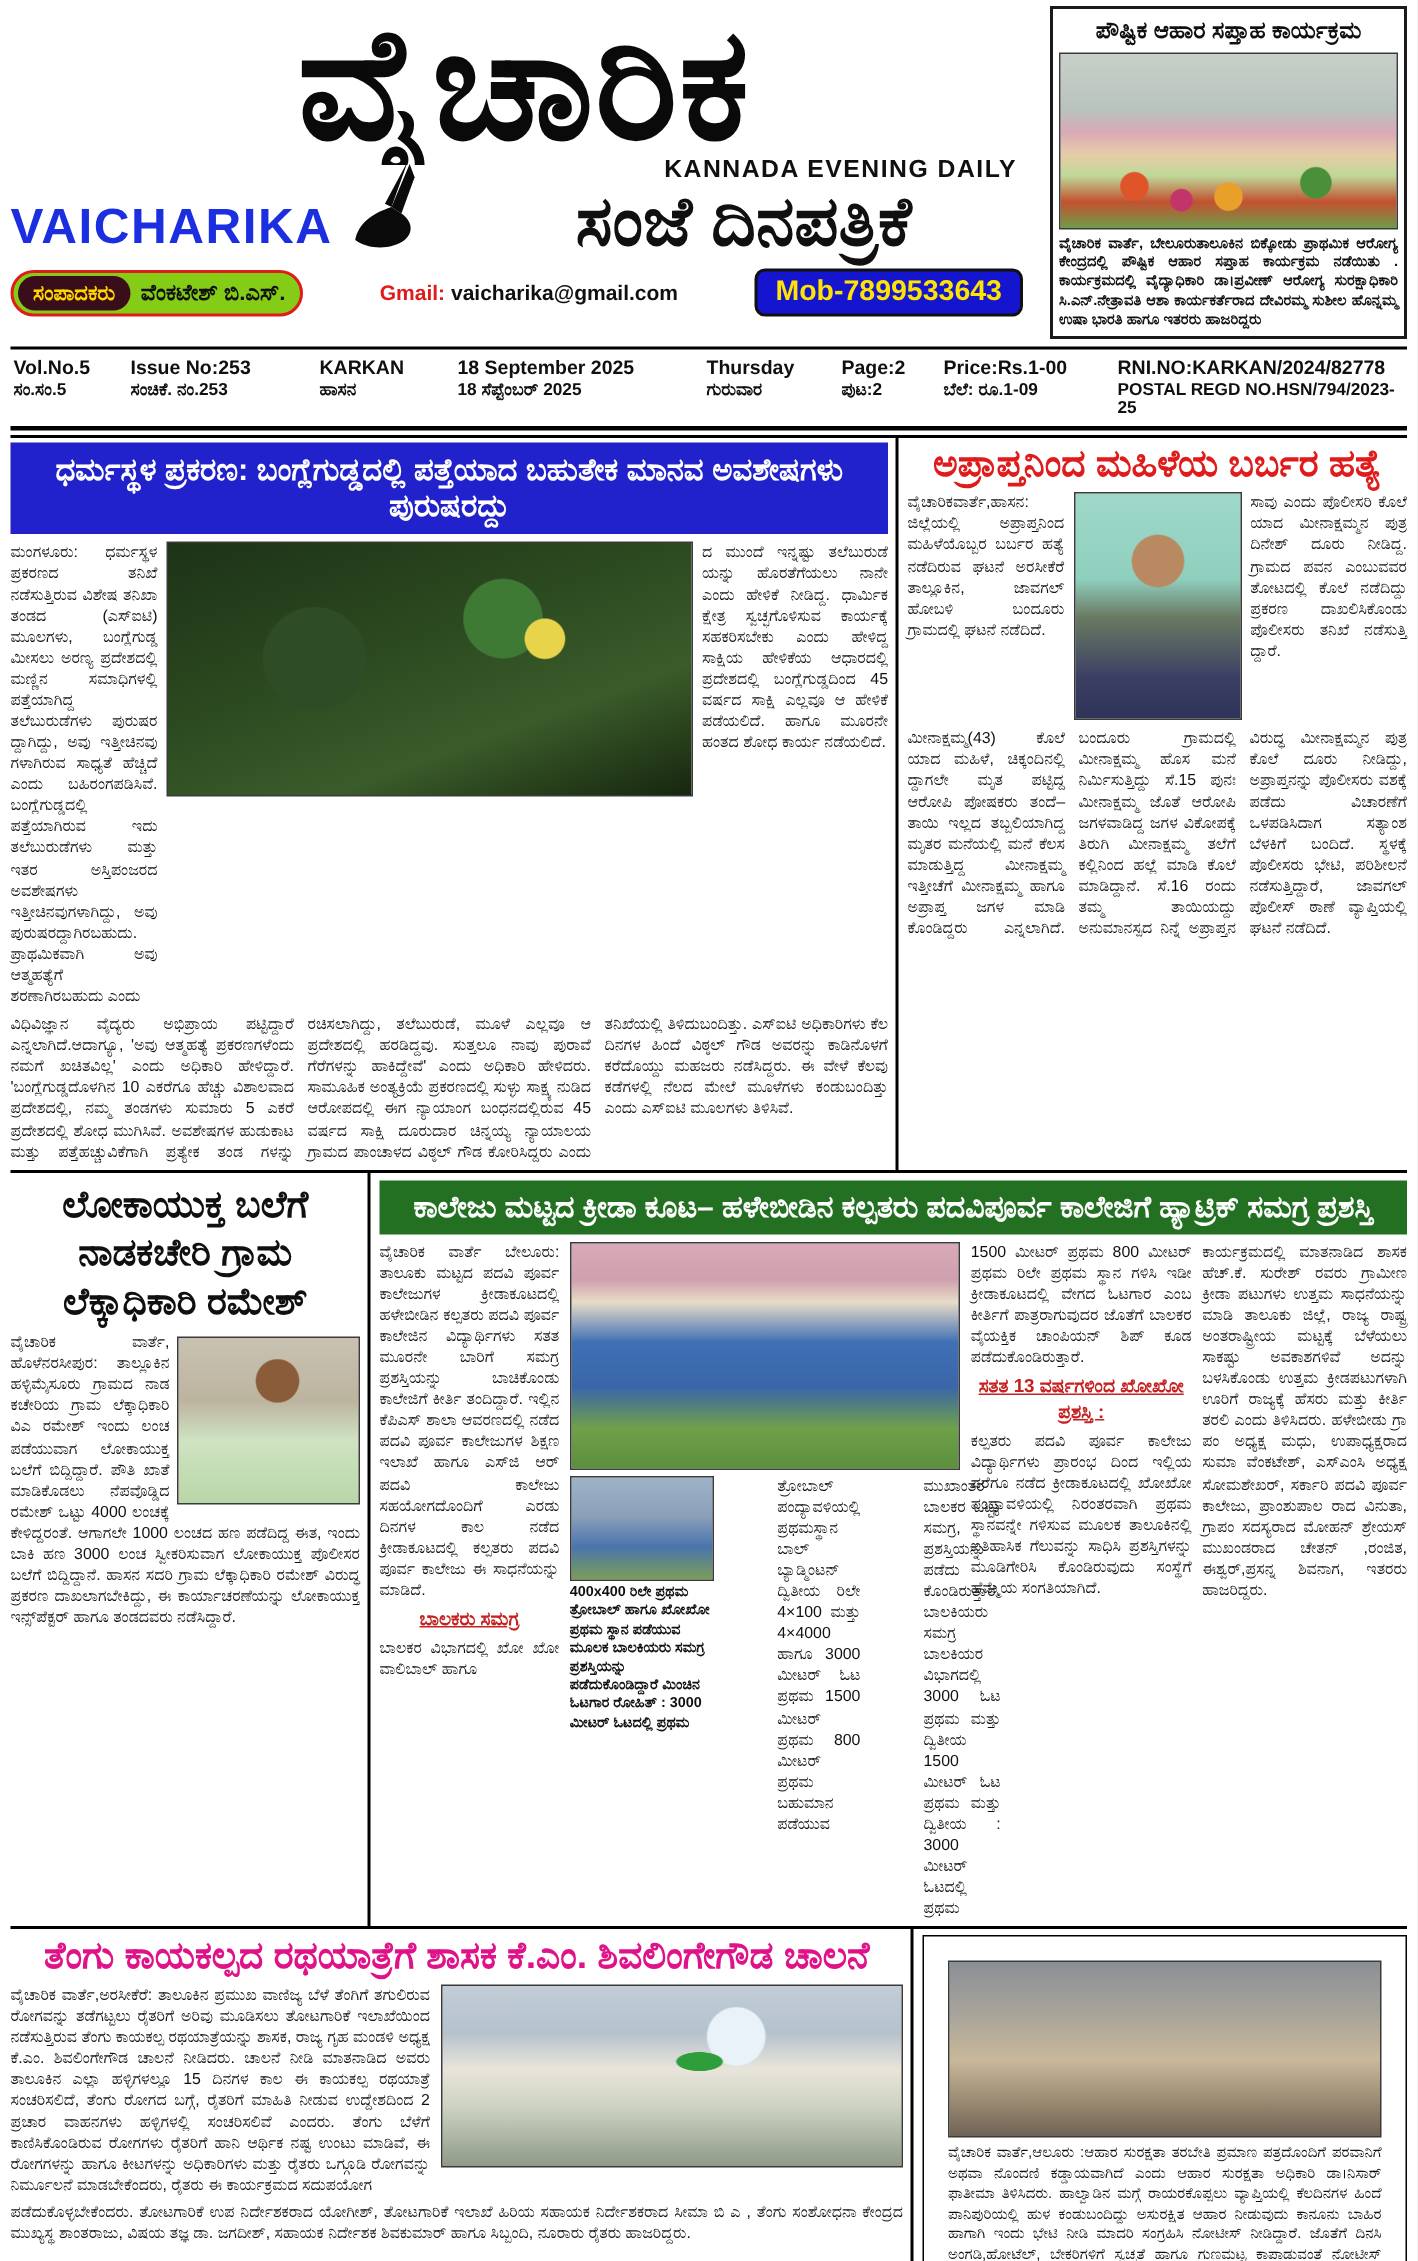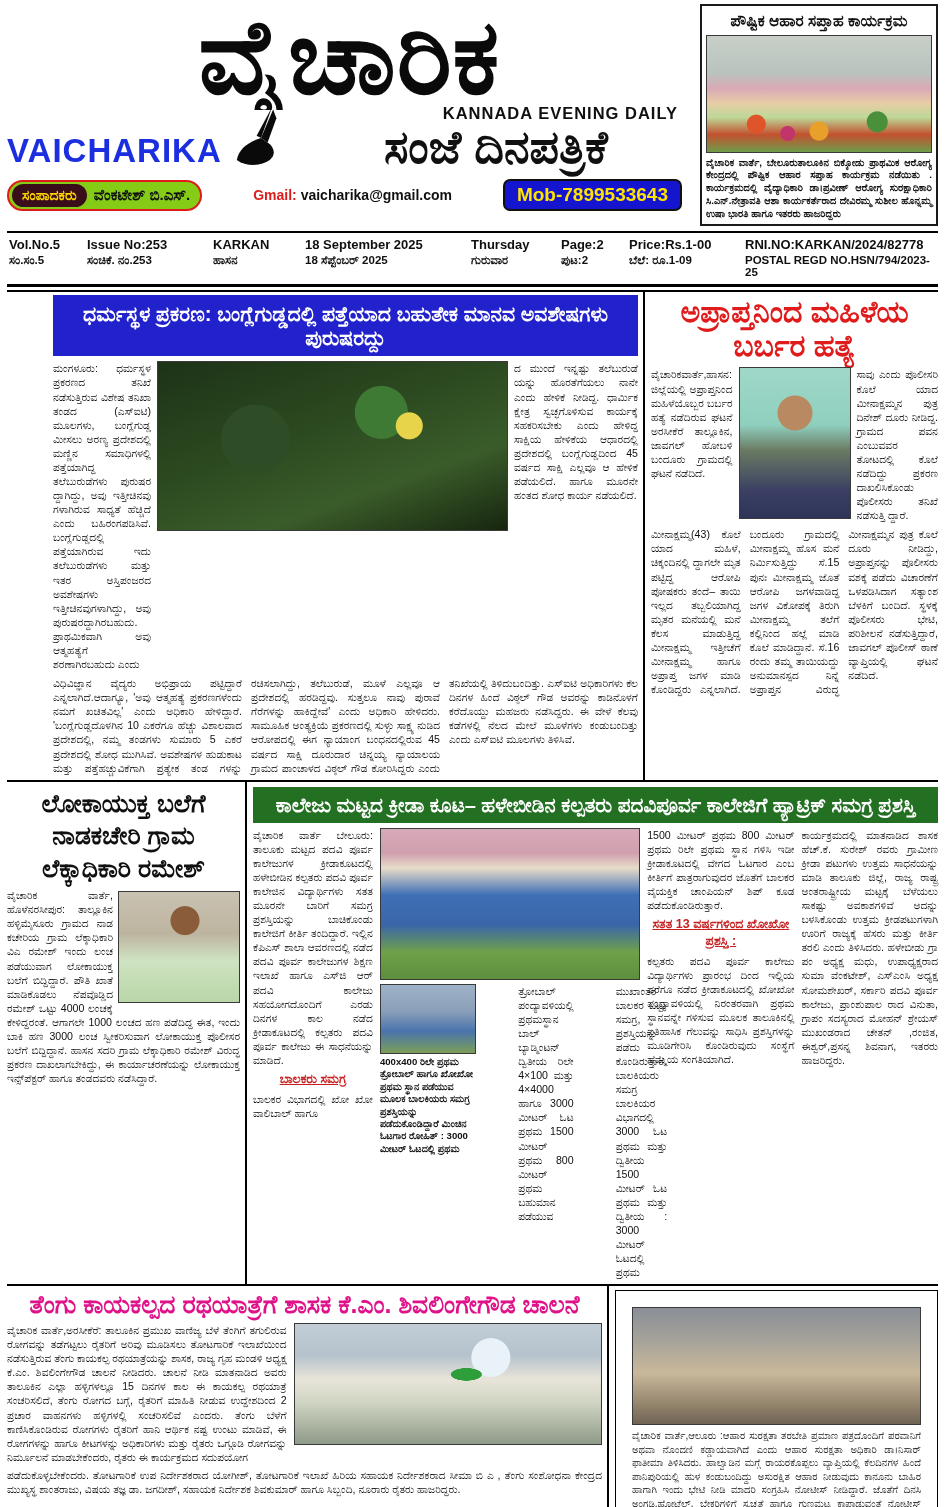--- a/index.html
+++ b/index.html
@@ -38,30 +38,30 @@
   .infobar{ border-top:2px solid #000; margin-top:5px; padding:4px 2px 3px 2px; }
   .ib-row{ display:grid; grid-template-columns:72px 120px 86px 160px 84px 62px 110px 1fr; column-gap:6px; }
   .ib-row.r1 .ib-cell{ font-weight:bold; font-size:13px; }
   .ib-row.r2 .ib-cell{ font-weight:bold; font-size:11.5px; padding-top:2px; }
   .ib-cell.rni{ font-size:12.5px; }
   .rule-thick{ border-top:3.5px solid #000; border-bottom:2px solid #000; height:8px; margin-top:3px; }
   
   .col, .body-sm{ font-size:10.6px; line-height:1.33; text-align:justify; }
   .ph{ border:1px solid #3a3a3a; }
   
-  .row-a{ display:flex;margin-left:46px; }
+  .row-a{ display:flex; }
   .art1{ width:592px; flex:none; border-right:2px solid #000; padding:3px 5px 5px 0; }
   .hl-bar-blue{ background:#2222cc; color:#fff; font-weight:bold; font-size:20.5px; text-align:center; padding:7px 4px; line-height:1.15; }
   .art1-row{ display:flex; gap:6px; margin-top:5px; }
   .art1-colL{ width:98px; flex:none; }
   .art1-photo{ flex:1; height:170px; }
   .art1-colR{ width:124px; flex:none; }
   .cols-3{ margin-top:5px; column-count:3; column-gap:9px; }
   .art2{ flex:1; padding:3px 0 5px 6px; }
-  .hl-red{ color:#e01b1b; font-weight:bold; font-size:30px; text-align:center; line-height:1.12; text-shadow:0 0 1px #fff; }
+  .hl-red{ color:#e01b1b; font-weight:bold; font-size:25px; text-align:center; line-height:1.12; text-shadow:0 0 1px #fff; }
   .art2-row{ display:flex; gap:6px; margin-top:5px; }
   .art2-colL{ flex:1; }
   .art2-photo{ width:112px; height:152px; flex:none; }
   .art2-colR{ flex:1; }
   
   .row-b{ display:flex; border-top:2px solid #000; }
   .art3{ width:240px; flex:none; border-right:2px solid #000; padding:5px 5px 5px 0; }
   .hl-black{ font-size:25px; font-weight:bold; text-align:center; line-height:1.3; }
   .art3-photo{ float:right; width:122px; height:112px; margin:3px 0 3px 5px; }
   .art3-body{ margin-top:4px; }

